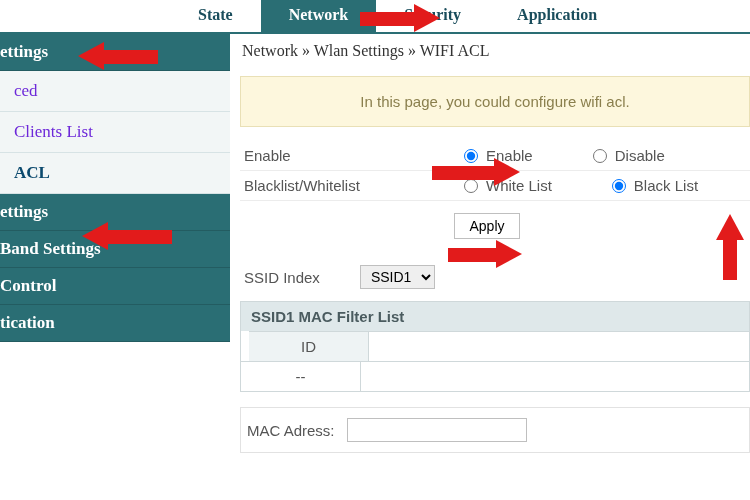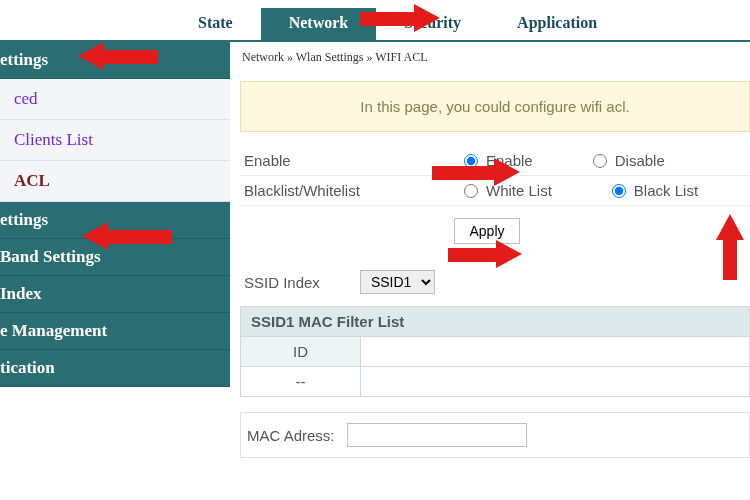--- a/index.html
+++ b/index.html
@@ -1,51 +1,51 @@
 <!DOCTYPE html>
 <html><head>
 <meta charset="utf-8">
 <style>
 * { box-sizing: border-box; margin: 0; padding: 0; }
 body { font-family: Georgia, "Times New Roman", serif; font-size: 16px; color: #1a4d5c; background: #fff; width: 750px; height: 500px; overflow: hidden; position: relative; }
 
-.topnav { display: flex; height: 34px; background: #fff; border-bottom: 2px solid #2a6e74; margin-top: 8px; }
+.topnav { display: flex; height: 34px; background: #fff; border-bottom: 2px solid #2a6e74; }
 .topnav .tab { padding: 6px 28px; font-weight: bold; color: #1a4d5c; cursor: pointer; }
 .topnav .tab.spacer0 { width: 170px; }
 .topnav .tab.active { background: #2a6e74; color: #fff; }
 
 .layout { display: flex; height: calc(100% - 34px); }
 
 .sidebar { width: 230px; background: #fff; }
 .sidebar .primary { background: #2a6e74; color: #fff; font-weight: bold; padding: 8px 0; border-bottom: 1px solid #235c61; font-family: Georgia, serif; font-size: 17px; }
 .sidebar .sub { padding: 10px 14px; color: #6d28d9; border-bottom: 1px solid #d7e3e5; font-size: 17px; cursor: pointer; background:#f2f6f6; }
-.sidebar .sub.active { color: #7f1d1d; font-weight: bold; }
+.sidebar .sub.active { color: #0c4a6e; font-weight: bold; }
 
 .main { flex: 1; background: #fff; padding: 0 0 20px 10px; overflow: hidden; }
-.breadcrumb { padding: 8px 10px 10px 2px; font-size: 12px; color: #333; font-family: Georgia, serif; }
+.breadcrumb { padding: 8px 10px 10px 2px; font-size: 16px; color: #333; font-family: Georgia, serif; }
 .breadcrumb span { color: #333; }
 
 .notice { background: #fdf7dd; border: 1px solid #e9e0b6; color: #8a7f4d; padding: 16px; margin: 6px 0 14px 0; text-align: center; font-family: Arial, sans-serif; font-size: 15px; }
 
 .form-area { font-family: Arial, sans-serif; color: #555; font-size: 15px; }
 .row { display: flex; align-items: center; padding: 6px 4px; border-bottom: 1px solid #ececec; }
 .row .label { width: 220px; }
 .row .opts { display: flex; gap: 60px; align-items: center; }
 .opt { display: flex; align-items: center; gap: 8px; }
 .opt input { width: 14px; height: 14px; }
 
 .btnrow { display: flex; gap: 20px; justify-content: center; padding: 12px 16px 18px 0; }
 .btn { font-family: Arial, sans-serif; background: #fff; border: 1px solid #bfbfbf; padding: 4px 14px; font-size: 14px; cursor: pointer; }
 
 .ssid-row { display: flex; align-items: center; gap: 40px; padding: 8px 4px; font-family: Arial, sans-serif; color:#555; }
 .ssid-row select { border: 1px solid #bfbfbf; padding: 2px 6px; font-size: 14px; background:#efefef; }
 
 .table { border: 1px solid #cfd8da; margin-top: 4px; font-family: Arial, sans-serif; color:#555; }
 .table .thead { background: #dfe8ea; padding: 6px 10px; font-weight: bold; color:#4a5b5f; }
-.table .hrow { display:flex; border-top:1px solid #cfd8da; }
+.table .hrow { display:flex; border-top:1px solid #cfd8da;margin-left:8px; }
 .table .hcell { padding: 6px 10px; width: 120px; text-align:center; border-right:1px solid #cfd8da; background:#eef3f4; }
 .table .drow { display:flex; border-top:1px solid #cfd8da; }
 .table .dcell { padding: 6px 10px; width: 120px; text-align:center; border-right:1px solid #cfd8da; }
 
 .mac-row { display:flex; align-items:center; gap:12px; padding:10px 6px; border:1px solid #e2e2e2; margin-top:15px; font-family: Arial, sans-serif; color:#555; }
 .mac-row input { border:1px solid #bfbfbf; padding:3px 6px; width:180px; font-size:14px; }
 
 
 .arrow { position:absolute; pointer-events:none; }
 .arrow .shaft { position:absolute; background:#e21b1b; height:14px; }
@@ -67,22 +67,21 @@
 </div>
 
 <div class="layout">
   <div class="sidebar">
     <div class="primary">ettings</div>
     <div class="sub">ced</div>
     <div class="sub">Clients List</div>
     <div class="sub active">ACL</div>
     <div class="primary">ettings</div>
     <div class="primary">Band Settings</div>
-    <div class="primary">Index</div>
-    <div class="primary">e Management</div>
+    <div class="primary">Control</div>
     <div class="primary">tication</div>
   </div>
 
   <div class="main">
     <div class="breadcrumb">
       <span>Network</span> »
       <span>Wlan Settings</span> »
       <span>WIFI ACL</span>
     </div>
 

